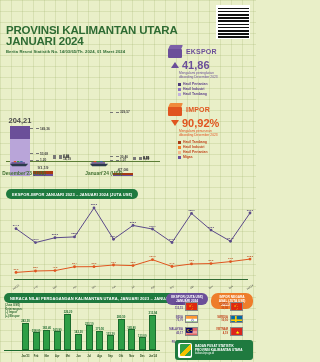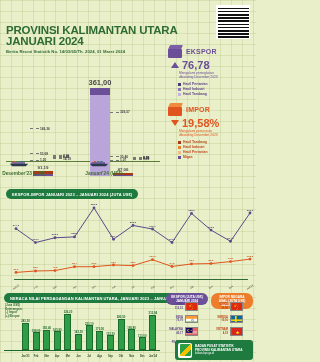--- a/index.html
+++ b/index.html
@@ -157,21 +157,21 @@
 <div class="stat-panel stat-ekspor">
   <div class="stat-head">
     <span class="box-icon">
       <span class="top"></span>
         <span class="body"></span>
     </span>
     <span class="stat-title">EKSPOR</span>
   </div>
   <div class="stat-value-row">
     <span class="tri up"></span>
-    <span class="stat-value">76,78</span>
+    <span class="stat-value">41,86</span>
   </div>
   <div class="stat-note">
     <span>Mengalami peningkatan</span><br>
     <span>dibanding Desember 2023</span>
   </div>
   <ul class="stat-list" id="ekspor-legend">
       <li>
         <span class="sw" style="background: rgb(75, 58, 120);"></span>
         <span>Hasil Pertanian</span>
       </li>
@@ -189,21 +189,21 @@
 <div class="stat-panel stat-impor">
   <div class="stat-head">
     <span class="box-icon orange">
       <span class="top"></span>
         <span class="body"></span>
     </span>
     <span class="stat-title orange">IMPOR</span>
   </div>
   <div class="stat-value-row">
     <span class="tri down"></span>
-    <span class="stat-value orange">19,58%</span>
+    <span class="stat-value orange">90,92%</span>
   </div>
   <div class="stat-note orange">
     <span>Mengalami penurunan</span><br>
     <span>dibanding Desember 2023</span>
   </div>
   <ul class="stat-list orange" id="impor-legend">
       <li>
         <span class="sw" style="background: rgb(168, 58, 18);"></span>
         <span>Hasil Tambang</span>
       </li>
@@ -217,20 +217,26 @@
       </li>
       <li>
         <span class="sw" style="background: rgb(107, 79, 153);"></span>
         <span>Migas</span>
       </li>
     </ul>
 </div>
 
 <div class="barchart" id="barchart">
   <div class="axis-line"></div>
+<div class="bar" style="left: 10px; width: 20px; height: 50.0388px;">
+      <div class="seg" style="height: 0.587544%; background: rgb(75, 58, 120);"></div>
+      <div class="seg" style="height: 26.2828%; background: rgb(107, 79, 153);"></div>
+      <div class="seg" style="height: 73.1297%; background: rgb(185, 165, 217);"></div>
+      <div class="bar-top-label">204,21</div>
+    </div>
     <div class="seg-label" style="left: 40px; bottom: 13.647px;">1,20</div>
     <div class="leader" style="left: 30px; width: 9px; bottom: 15.147px;"></div>
     <div class="seg-label" style="left: 40px; bottom: 20.3698px;">53,68</div>
     <div class="leader" style="left: 30px; width: 9px; bottom: 21.8698px;"></div>
     <div class="seg-label" style="left: 40px; bottom: 45.2422px;">149,36</div>
     <div class="leader" style="left: 30px; width: 9px; bottom: 46.7422px;"></div>
     <div class="bar" style="left: 33px; width: 20px; height: 5.49535px;">
       <div class="seg" style="height: 63.2635%; background: rgb(168, 58, 18);"></div>
       <div class="seg" style="height: 0.0891662%; background: rgb(238, 125, 43);"></div>
       <div class="seg" style="height: 2.05082%; background: rgb(246, 185, 138);"></div>
@@ -246,26 +252,20 @@
     <div class="seg-label" style="left: 63px; bottom: 18.0448px;">7,76</div>
     <div class="leader" style="left: 53px; width: 9px; bottom: 19.5448px;"></div>
     <div class="xlabel" style="left: 24px;">Desember'23 (US$)</div>
     <div class="ship" style="left: 8px;"><svg viewBox="0 0 60 20" width="26" height="8">
         <rect x="6" y="8" width="34" height="4" fill="#6b4f99"></rect>
         <rect x="12" y="5" width="6" height="3" fill="#e0551f"></rect>
         <rect x="20" y="5" width="6" height="3" fill="#2e9e46"></rect>
         <rect x="28" y="5" width="6" height="3" fill="#3a6ea5"></rect>
         <path d="M2 12 H48 L42 18 H8 Z" fill="#2b3a4a"></path>
       </svg></div>
-    <div class="bar" style="left: 90px; width: 20px; height: 88.4695px;">
-      <div class="seg" style="height: 0.296317%; background: rgb(75, 58, 120);"></div>
-      <div class="seg" style="height: 8.43534%; background: rgb(107, 79, 153);"></div>
-      <div class="seg" style="height: 91.2683%; background: rgb(185, 165, 217);"></div>
-      <div class="bar-top-label">361,00</div>
-    </div>
     <div class="seg-label" style="left: 120px; bottom: 13.6311px;">1,07</div>
     <div class="leader" style="left: 110px; width: 9px; bottom: 15.1311px;"></div>
     <div class="seg-label" style="left: 120px; bottom: 17.4935px;">30,46</div>
     <div class="leader" style="left: 110px; width: 9px; bottom: 18.9935px;"></div>
     <div class="seg-label" style="left: 120px; bottom: 61.5972px;">329,57</div>
     <div class="leader" style="left: 110px; width: 9px; bottom: 63.0972px;"></div>
     <div class="bar" style="left: 113px; width: 20px; height: 3.1409px;">
       <div class="seg" style="height: 65.4446%; background: rgb(168, 58, 18);"></div>
       <div class="seg" style="height: 0.234009%; background: rgb(238, 125, 43);"></div>
       <div class="seg" style="height: 1.63807%; background: rgb(246, 185, 138);"></div>

